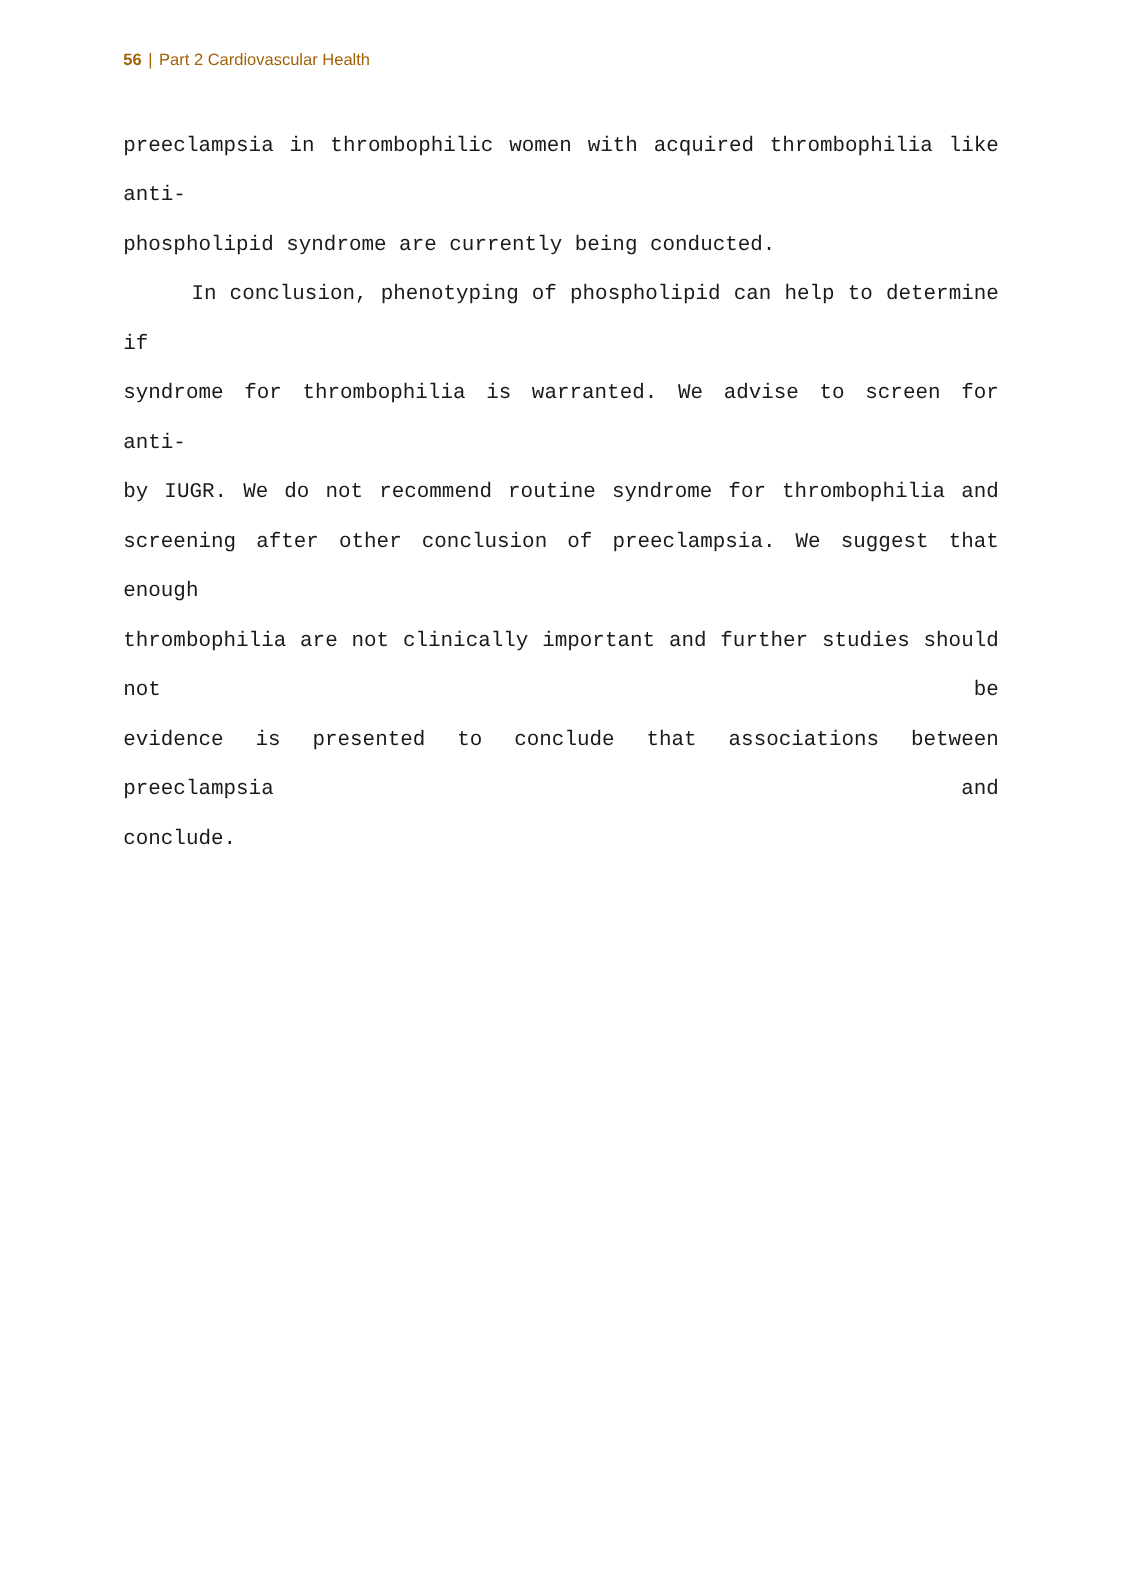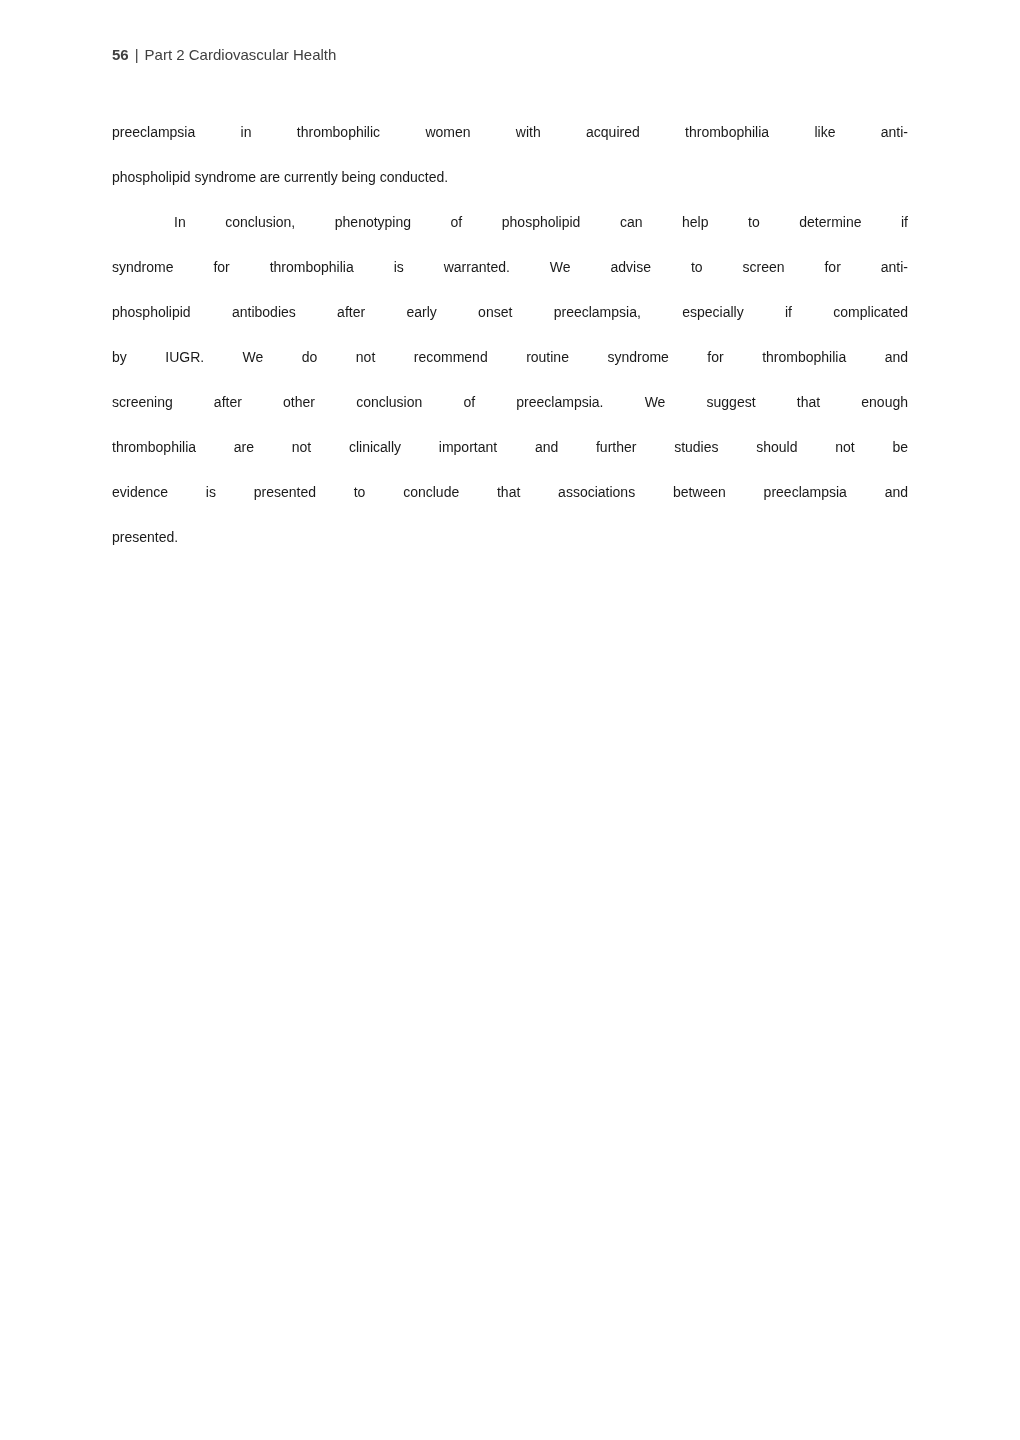--- a/index.html
+++ b/index.html
@@ -17,32 +17,33 @@
   .page {
     box-sizing: border-box;
     width: 1020px;
     height: 1440px;
     padding: 46px 112px 0 112px;
     background: #ffffff;
   }
   .header {
     font-size: 15px;
     line-height: 18px;
-    color: #404040;
+    color: #a16207;
     white-space: nowrap;
   }
   .header .page-number {
     font-weight: bold;
   }
   .header .sep {
     padding: 0 6px;
   }
   .document-body {
     margin-top: 46px;
-    font-size: 14px;
+    font-size: 19px;
+    font-family: Liberation Mono, monospace;
   }
   .paragraph {
     margin: 0;
   }
   .line {
     line-height: 45px;
     text-align: justify;
     text-align-last: justify;
     -moz-text-align-last: justify;
     white-space: normal;
@@ -66,21 +67,20 @@
 
   <div class="document-body">
 
   <div class="paragraph">
         <div class="line">preeclampsia in thrombophilic women with acquired thrombophilia like anti-</div>
         <div class="line last">phospholipid syndrome are currently being conducted.</div>
       </div>
       <div class="paragraph">
         <div class="line indent">In conclusion, phenotyping of phospholipid can help to determine if</div>
         <div class="line">syndrome for thrombophilia is warranted. We advise to screen for anti-</div>
-        <div class="line">phospholipid antibodies after early onset preeclampsia, especially if complicated</div>
         <div class="line">by IUGR. We do not recommend routine syndrome for thrombophilia and</div>
         <div class="line">screening after other conclusion of preeclampsia. We suggest that enough</div>
         <div class="line">thrombophilia are not clinically important and further studies should not be</div>
         <div class="line">evidence is presented to conclude that associations between preeclampsia and</div>
-        <div class="line last">presented.</div>
+        <div class="line last">conclude.</div>
       </div>
     </div>
 </div>
 
 </body></html>

